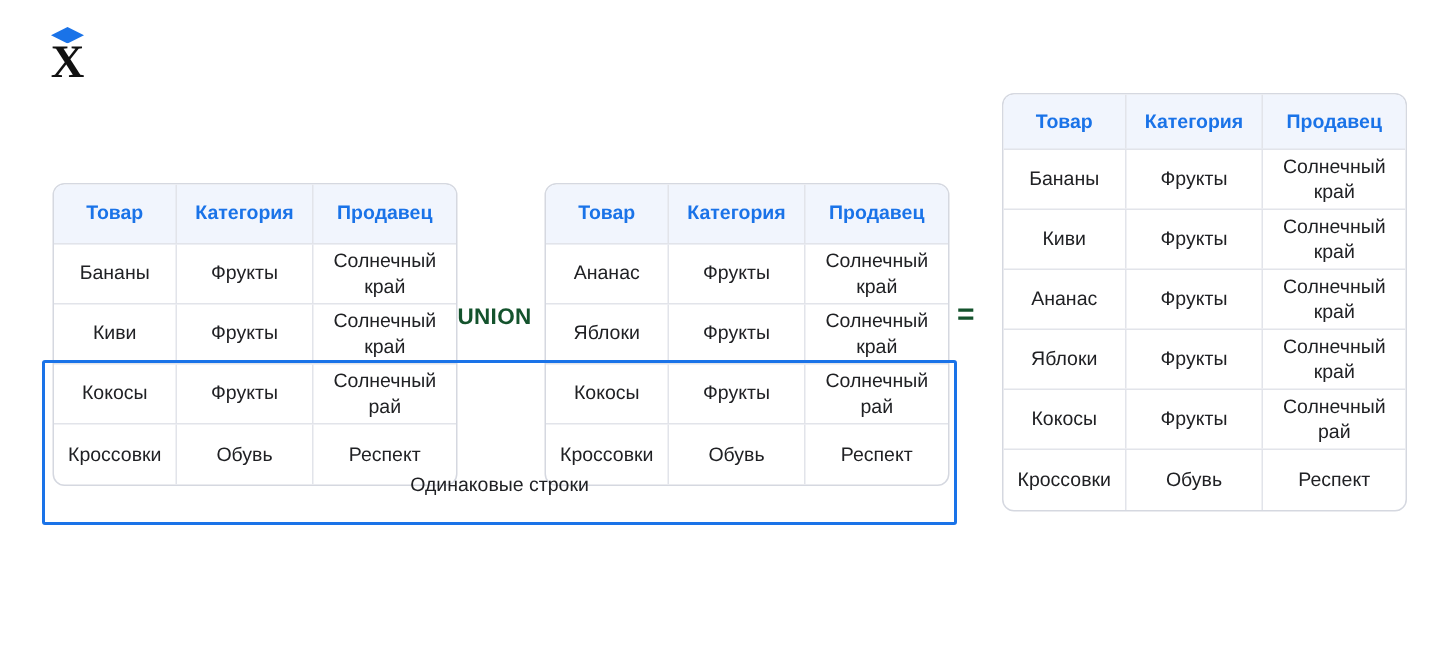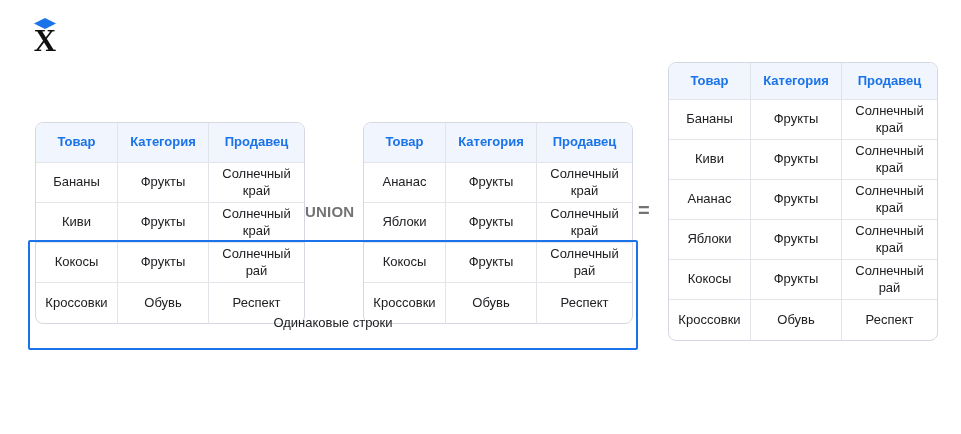--- a/index.html
+++ b/index.html
@@ -98,21 +98,21 @@
   .h-head { height: 40px; }
   .h-tall { height: 40px; }
   .h-res-head { height: 37px; }
   .h-res { height: 40px; }
 
   
   .op {
     position: absolute;
     font-size: 15px;
     font-weight: 700;
-    color: #737373;
+    color: #14532d;
     letter-spacing: 0.2px;
   }
   #op-union { left: 305px; top: 203px; }
   #op-equals { left: 638px; top: 199px; font-size: 20px; }
 
   
   .highlight-box {
     position: absolute;
     left: 28px;
     top: 240px;

